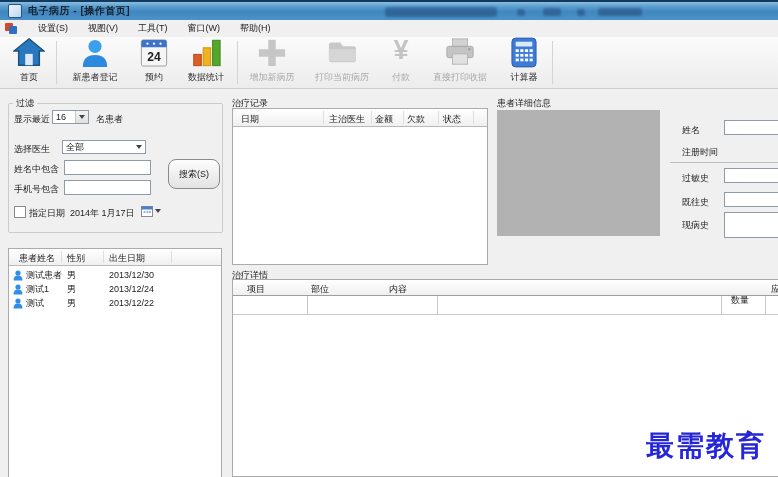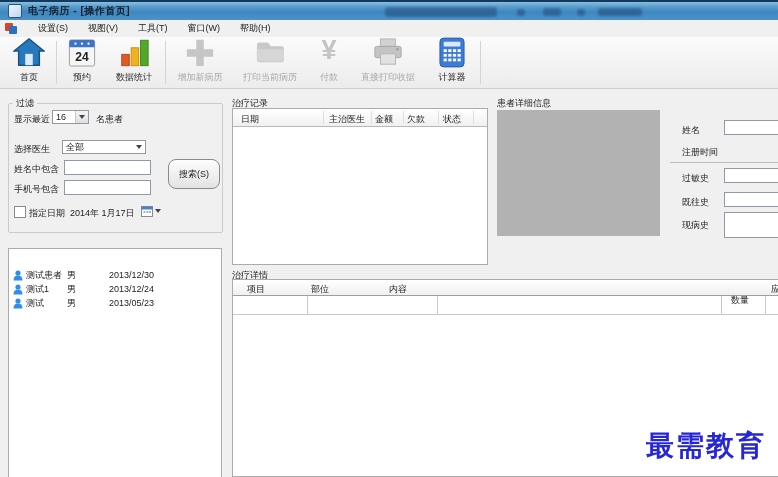--- a/index.html
+++ b/index.html
@@ -129,20 +129,29 @@
       <svg width="32" height="30" viewBox="0 0 34 30">
         <path d="M17 1 L33 14 L28 14 L28 29 L6 29 L6 14 L1 14 Z" fill="#2878c0" stroke="#17517f" stroke-width="1.5"></path>
         <rect x="13" y="17" width="8" height="12" fill="#ddeafb"></rect>
       </svg>
     </div>
     <div class="tlabel">首页</div>
   </div>
 
   <div class="tsep"></div>
 
+  <div class="tbtn" style="width:72px;">
+    <div class="ticon">
+      <svg width="30" height="32" viewBox="0 0 32 32">
+        <circle cx="16" cy="9" r="7" fill="#3aa0ee"></circle>
+        <path d="M3 31 Q3 18 16 18 Q29 18 29 31 Z" fill="#2b8ade"></path>
+      </svg>
+    </div>
+    <div class="tlabel">新患者登记</div>
+  </div>
 
   <div class="tbtn" style="width:46px;">
     <div class="ticon">
       <svg width="28" height="31" viewBox="0 0 30 33">
         <rect x="1.5" y="3" width="27" height="28" rx="2" fill="#f6f6f6" stroke="#9a9a9a"></rect>
         <path d="M1.5 5 a2 2 0 0 1 2-2 h23 a2 2 0 0 1 2 2 v6 h-27 z" fill="#3d74c8"></path>
         <circle cx="8" cy="7" r="1.2" fill="#fff"></circle>
           <circle cx="15" cy="7" r="1.2" fill="#fff"></circle>
           <circle cx="22" cy="7" r="1.2" fill="#fff"></circle>
         <text x="15" y="26" font-size="13" font-weight="bold" fill="#222" text-anchor="middle">24</text>
@@ -265,20 +274,28 @@
     <rect x="0.5" y="1.5" width="11" height="10" fill="#fff" stroke="#8a8a8a"></rect>
     <rect x="0.5" y="1.5" width="11" height="3" fill="#4a7fd4"></rect>
     <rect x="2.5" y="6" width="2" height="2" fill="#9db6d8"></rect>
       <rect x="5.5" y="6" width="2" height="2" fill="#9db6d8"></rect>
       <rect x="8" y="6" width="2" height="2" fill="#9db6d8"></rect>
   </svg>
   <span style="margin-left:2px;width:0;height:0;border-left:3px solid transparent;border-right:3px solid transparent;border-top:4px solid #444;"></span>
 </div>
 
 <div class="panel" style="left:8px;top:248px;width:214px;height:232px;">
+  <div class="thead" style="height:16px;">
+    <span class="th" style="left:10px;">患者姓名</span>
+    <span class="th" style="left:58px;">性别</span>
+    <span class="th" style="left:100px;">出生日期</span>
+    <span class="colsep" style="left:52px;"></span>
+    <span class="colsep" style="left:94px;"></span>
+    <span class="colsep" style="left:162px;"></span>
+  </div>
 
   <div class="lrow" style="top:19px;">
     <svg width="10" height="11" viewBox="0 0 10 11" style="margin-left:4px;">
       <circle cx="5" cy="3" r="2.6" fill="#2f8fe8"></circle>
         <path d="M0.5 10.5 q0-5 4.5-5 q4.5 0 4.5 5 z" fill="#2f8fe8"></path>
     </svg>
     <span style="margin-left:3px;">测试患者</span>
     <span style="position:absolute;left:58px;">男</span>
     <span style="position:absolute;left:100px;">2013/12/30</span>
   </div>
@@ -293,21 +310,21 @@
     <span style="position:absolute;left:100px;">2013/12/24</span>
   </div>
 
   <div class="lrow" style="top:47px;">
     <svg width="10" height="11" viewBox="0 0 10 11" style="margin-left:4px;">
       <circle cx="5" cy="3" r="2.6" fill="#2f8fe8"></circle>
         <path d="M0.5 10.5 q0-5 4.5-5 q4.5 0 4.5 5 z" fill="#2f8fe8"></path>
     </svg>
     <span style="margin-left:3px;">测试</span>
     <span style="position:absolute;left:58px;">男</span>
-    <span style="position:absolute;left:100px;">2013/05/23</span>
+    <span style="position:absolute;left:100px;">2013/12/22</span>
   </div>
 </div>
 
 <div class="abs field-label" style="left:232px;top:97px;">治疗记录</div>
 <div class="panel" style="left:232px;top:108px;width:256px;height:157px;">
   <div class="thead" style="height:17px;">
     <span class="th" style="left:8px;top:4px;">日期</span>
     <span class="th" style="left:96px;top:4px;">主治医生</span>
     <span class="th" style="left:142px;top:4px;">金额</span>
     <span class="th" style="left:174px;top:4px;">欠款</span>

